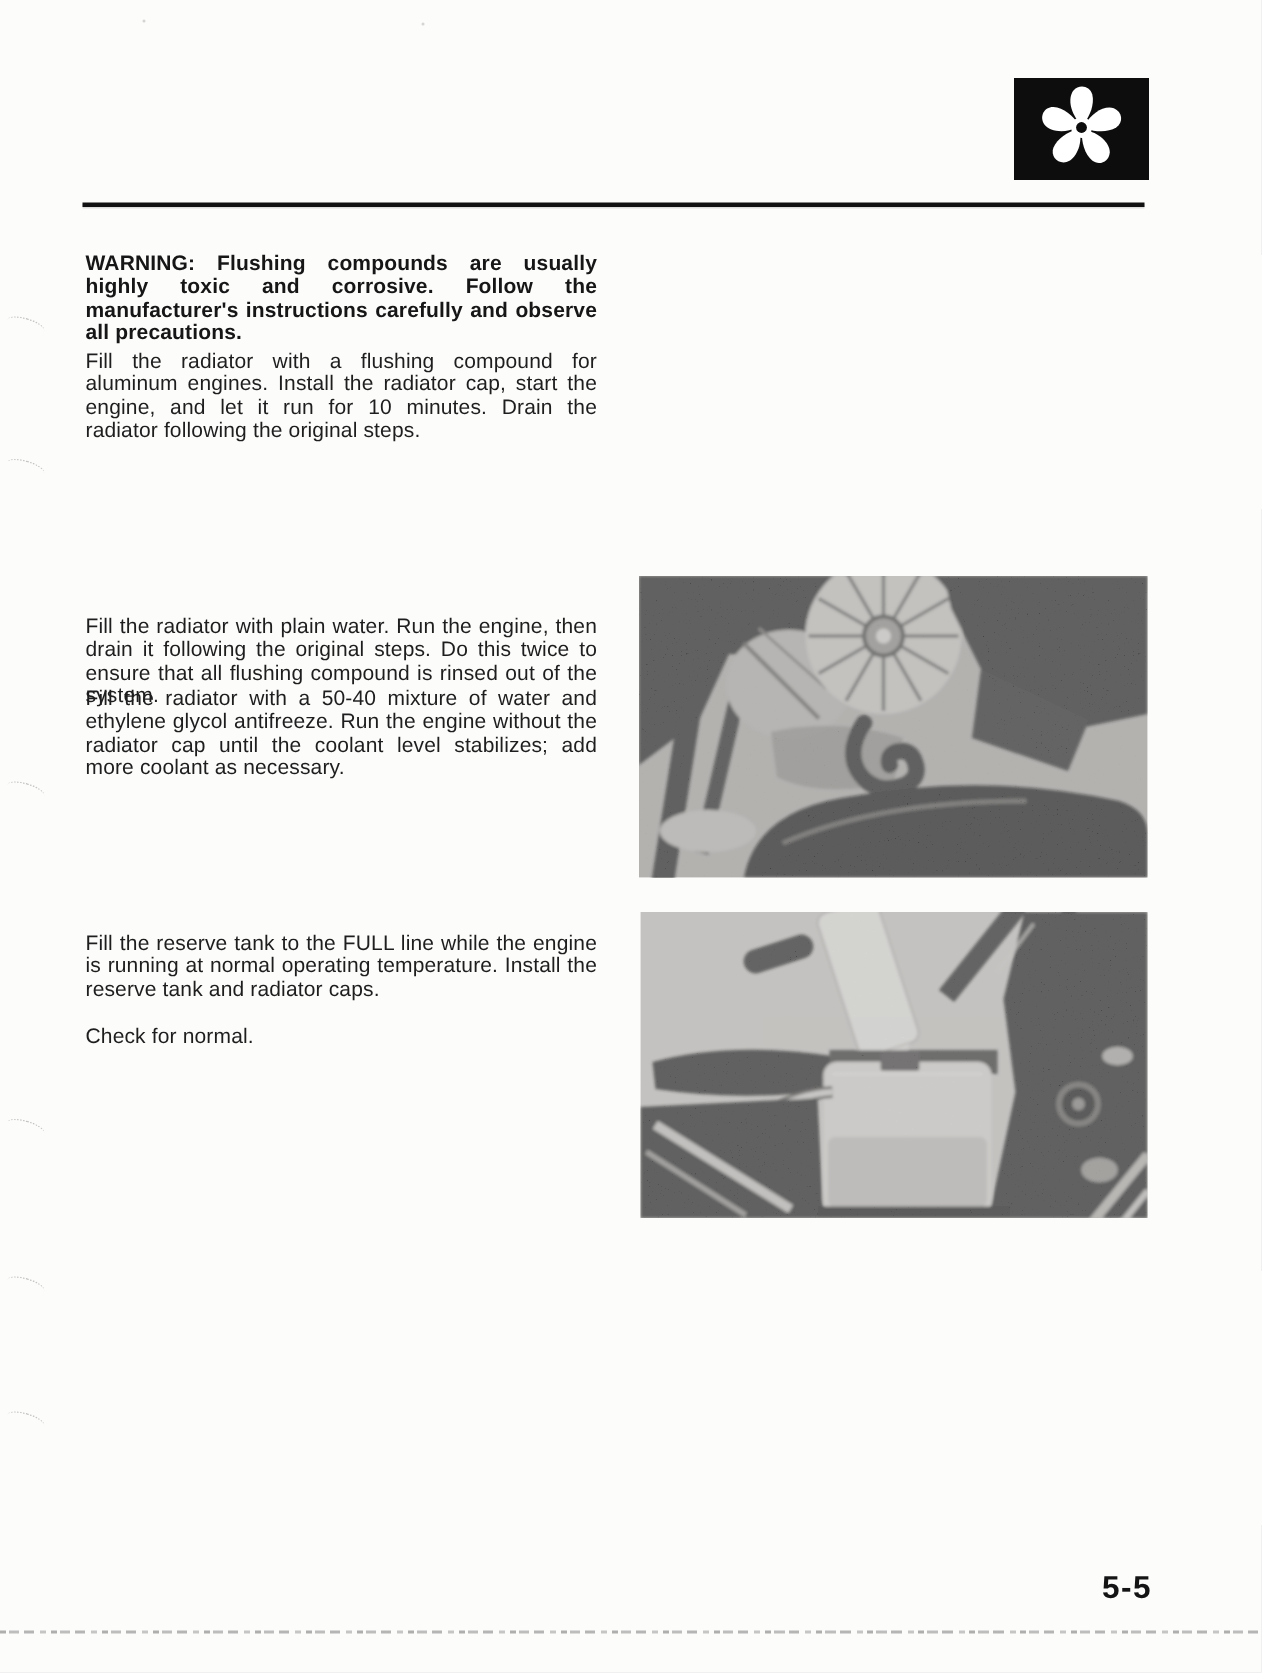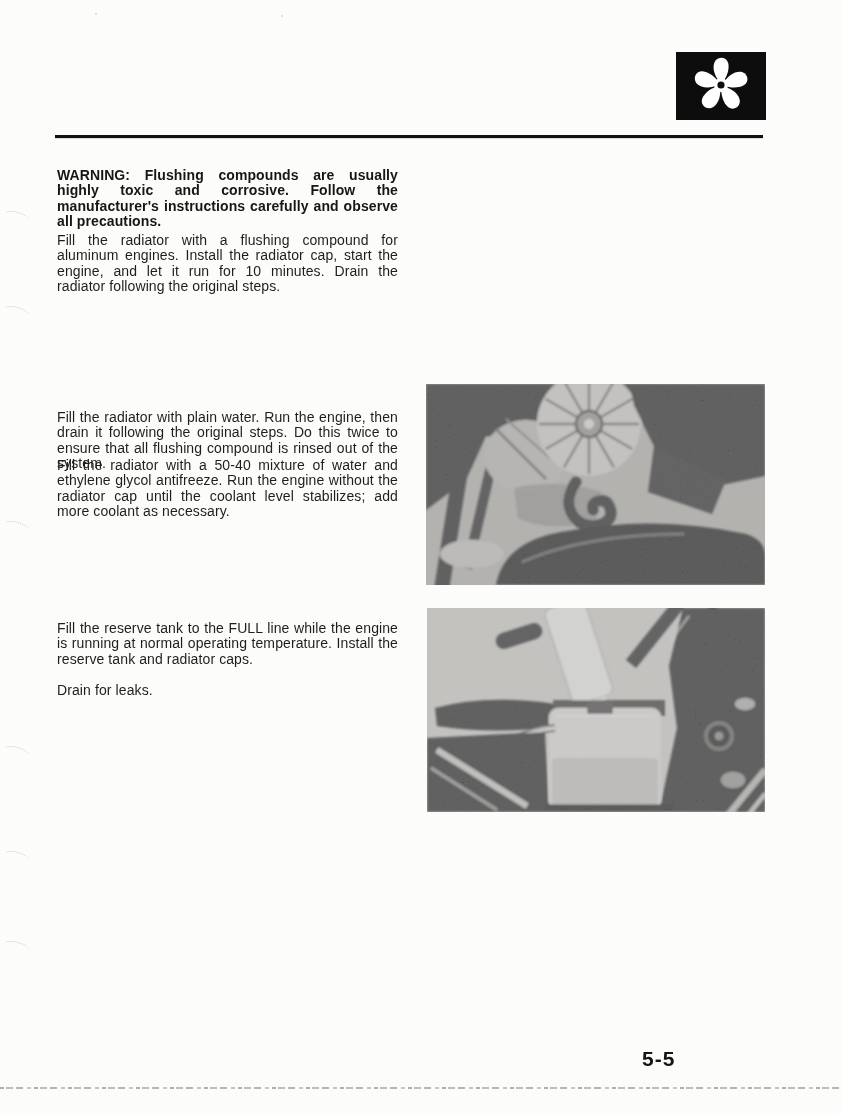--- a/index.html
+++ b/index.html
@@ -35,22 +35,22 @@
   .t-p3{top:444px;}
   .t-p4{top:607px;}
   .t-p5{top:669px;text-align:left;}
   
   .photo{position:absolute;margin:0;padding:0;line-height:0;}
   .photo-1{left:426px;top:384px;width:339px;height:201px;}
   .photo-2{left:427px;top:608px;width:338px;height:204px;}
   .photo svg{display:block;width:100%;height:100%;}
   
   .page-number{
-    position:absolute;left:642px;top:1047px;width:100px;
-    font-size:21px;font-weight:700;color:#141414;
+    position:absolute;left:668px;top:1047px;width:100px;
+    text-align:right;font-size:21px;font-weight:700;color:#141414;
     letter-spacing:1px;
   }
   .bottom-scan-line{
     position:absolute;left:0;top:1087px;width:841px;height:2px;
     background:repeating-linear-gradient(90deg,
       #6f6f6f 0 4px,transparent 4px 6px,
       #8a8a8a 6px 13px,transparent 13px 16px,
       #7b7b7b 16px 23px,transparent 23px 27px,
       #999 27px 31px,transparent 31px 34px);
     opacity:.55;
@@ -99,21 +99,21 @@
     </svg>
   </div>
 
   <div class="rule"></div>
 
   <p class="col warning t-warn">WARNING: Flushing compounds are usually highly toxic and corrosive. Follow the manufacturer's instructions carefully and observe all precautions.</p>
   <p class="col t-p1">Fill the radiator with a flushing compound for aluminum engines. Install the radiator cap, start the engine, and let it run for 10 minutes. Drain the radiator following the original steps.</p>
   <p class="col t-p2">Fill the radiator with plain water. Run the engine, then drain it following the original steps. Do this twice to ensure that all flushing compound is rinsed out of the system.</p>
   <p class="col t-p3">Fill the radiator with a 50-40 mixture of water and ethylene glycol antifreeze. Run the engine without the radiator cap until the coolant level stabilizes; add more coolant as necessary.</p>
   <p class="col t-p4">Fill the reserve tank to the FULL line while the engine is running at normal operating temperature. Install the reserve tank and radiator caps.</p>
-  <p class="col t-p5">Drain for leaks.</p>
+  <p class="col t-p5">Check for normal.</p>
 
   <figure class="photo photo-1">
     <svg viewBox="0 0 339 201" preserveAspectRatio="none">
       <rect width="339" height="201" fill="#aba9a5"></rect>
       <g filter="url(#soften)">
 
         <rect x="0" y="0" width="339" height="10" fill="#141414"></rect>
 
         <path d="M0 0 L152 0 L136 28 L96 56 L60 52 L40 96 L0 126 Z" fill="#171717"></path>
 

